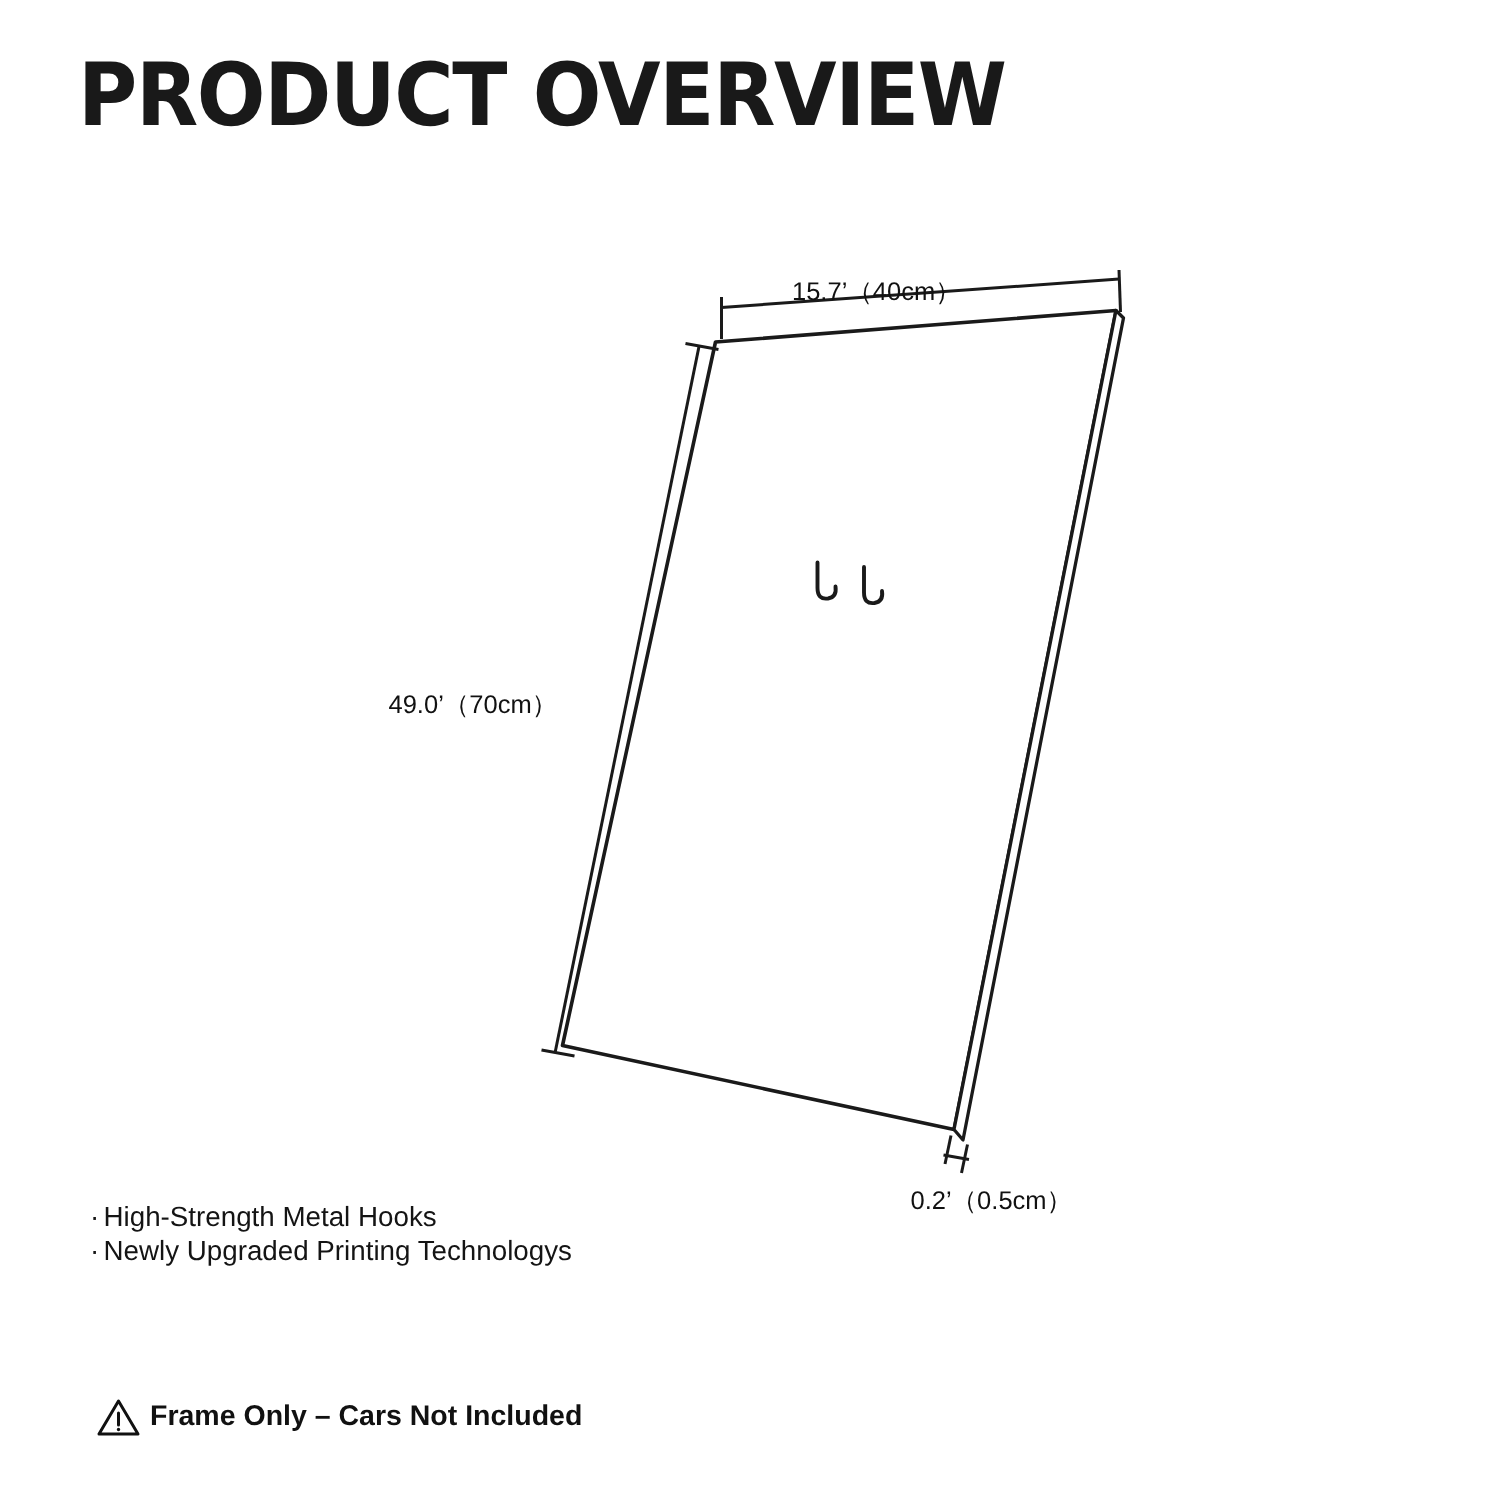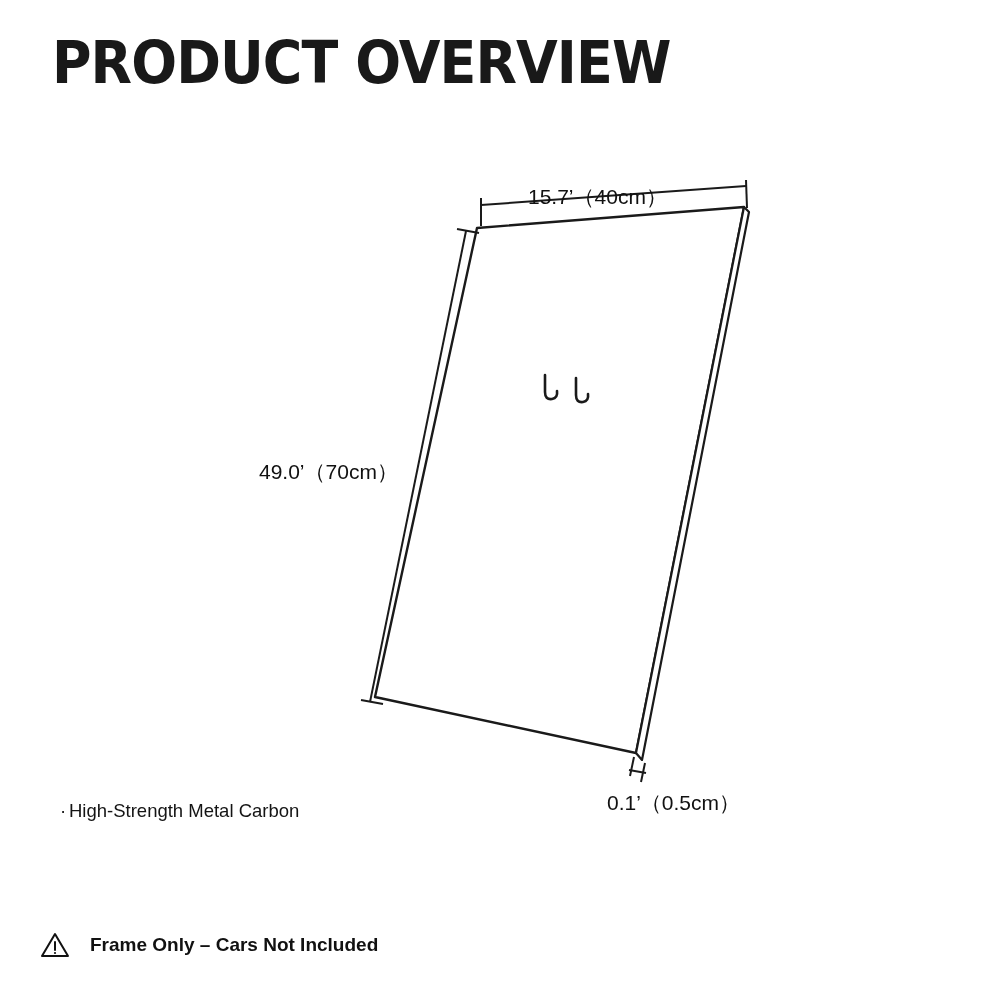--- a/index.html
+++ b/index.html
@@ -46,21 +46,21 @@
     left: 0;
     top: 0;
     width: 1000px;
     height: 1000px;
   }
 
   
   .dim-label {
     position: absolute;
     font-family: "Liberation Sans", sans-serif;
-    font-size: 21px;
+    font-size: 17px;
     color: #111111;
     white-space: nowrap;
   }
   .dim-width  { left: 528px; top: 183px; }
   .dim-height { left: 259px; top: 458px; }
   .dim-depth  { left: 607px; top: 789px; }
 
   
   .features {
     position: absolute;
@@ -76,25 +76,25 @@
     white-space: nowrap;
   }
   .feature-item .bullet {
     display: inline-block;
     width: 9px;
   }
 
   
   .warning {
     position: absolute;
-    left: 40px;
+    left: 64px;
     top: 931px;
     display: flex;
     align-items: center;
-    gap: 20px;
+    gap: 6px;
   }
   .warn-icon {
     width: 30px;
     height: 27px;
     flex: 0 0 auto;
   }
   .warning-text {
     font-family: "Liberation Sans", sans-serif;
     font-weight: 700;
     font-size: 19px;
@@ -134,24 +134,25 @@
     </g>
 
     <g stroke="#1a1a1a" stroke-width="2.6" fill="none" stroke-linecap="round">
       <path d="M545 375 L545 392 Q545 400 552 399 Q558 398 557 391"></path>
       <path d="M576 378 L576 395 Q576 403 583 402 Q589 401 588 394"></path>
     </g>
   </svg>
 
   <div class="dim-label dim-width">15.7’（40cm）</div>
   <div class="dim-label dim-height">49.0’（70cm）</div>
-  <div class="dim-label dim-depth">0.1’（0.5cm）</div>
+  <div class="dim-label dim-depth">0.2’（0.5cm）</div>
 
   <div class="features">
-    <div class="feature-item"><span class="bullet">·</span><span>High-Strength Metal Carbon</span></div>
+    <div class="feature-item"><span class="bullet">·</span><span>High-Strength Metal Hooks</span></div>
+    <div class="feature-item"><span class="bullet">·</span><span>Newly Upgraded Printing Technologys</span></div>
   </div>
 
   <div class="warning">
     <svg class="warn-icon" viewBox="0 0 30 27">
       <polygon points="15,3 28,25 2,25" fill="none" stroke="#111111" stroke-width="2" stroke-linejoin="round"></polygon>
       <line x1="15" y1="11" x2="15" y2="19" stroke="#111111" stroke-width="2" stroke-linecap="round"></line>
       <circle cx="15" cy="22" r="1.1" fill="#111111"></circle>
     </svg>
     <span class="warning-text">Frame Only – Cars Not Included</span>
   </div>

